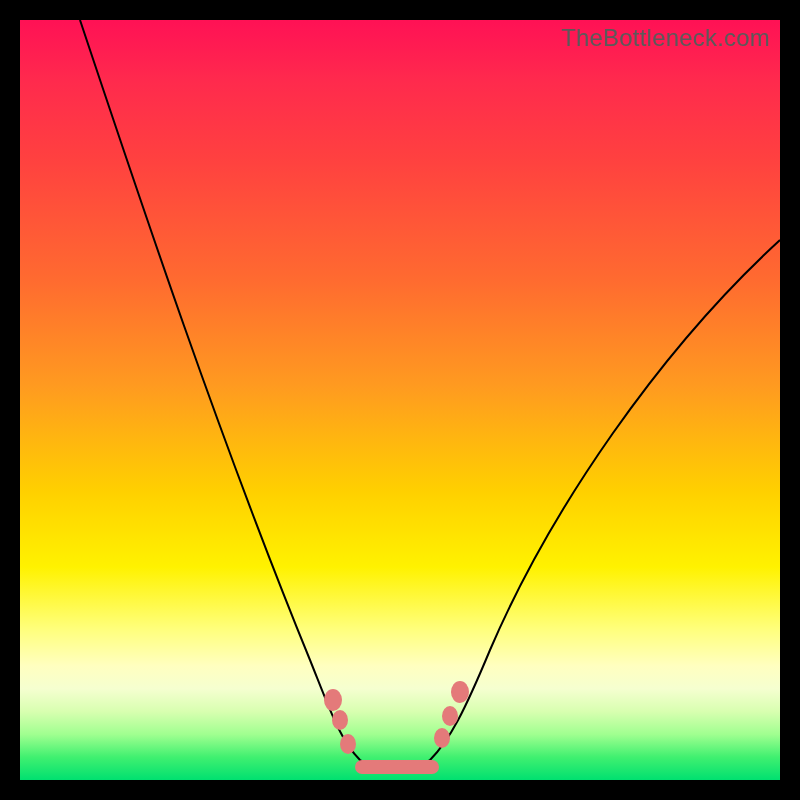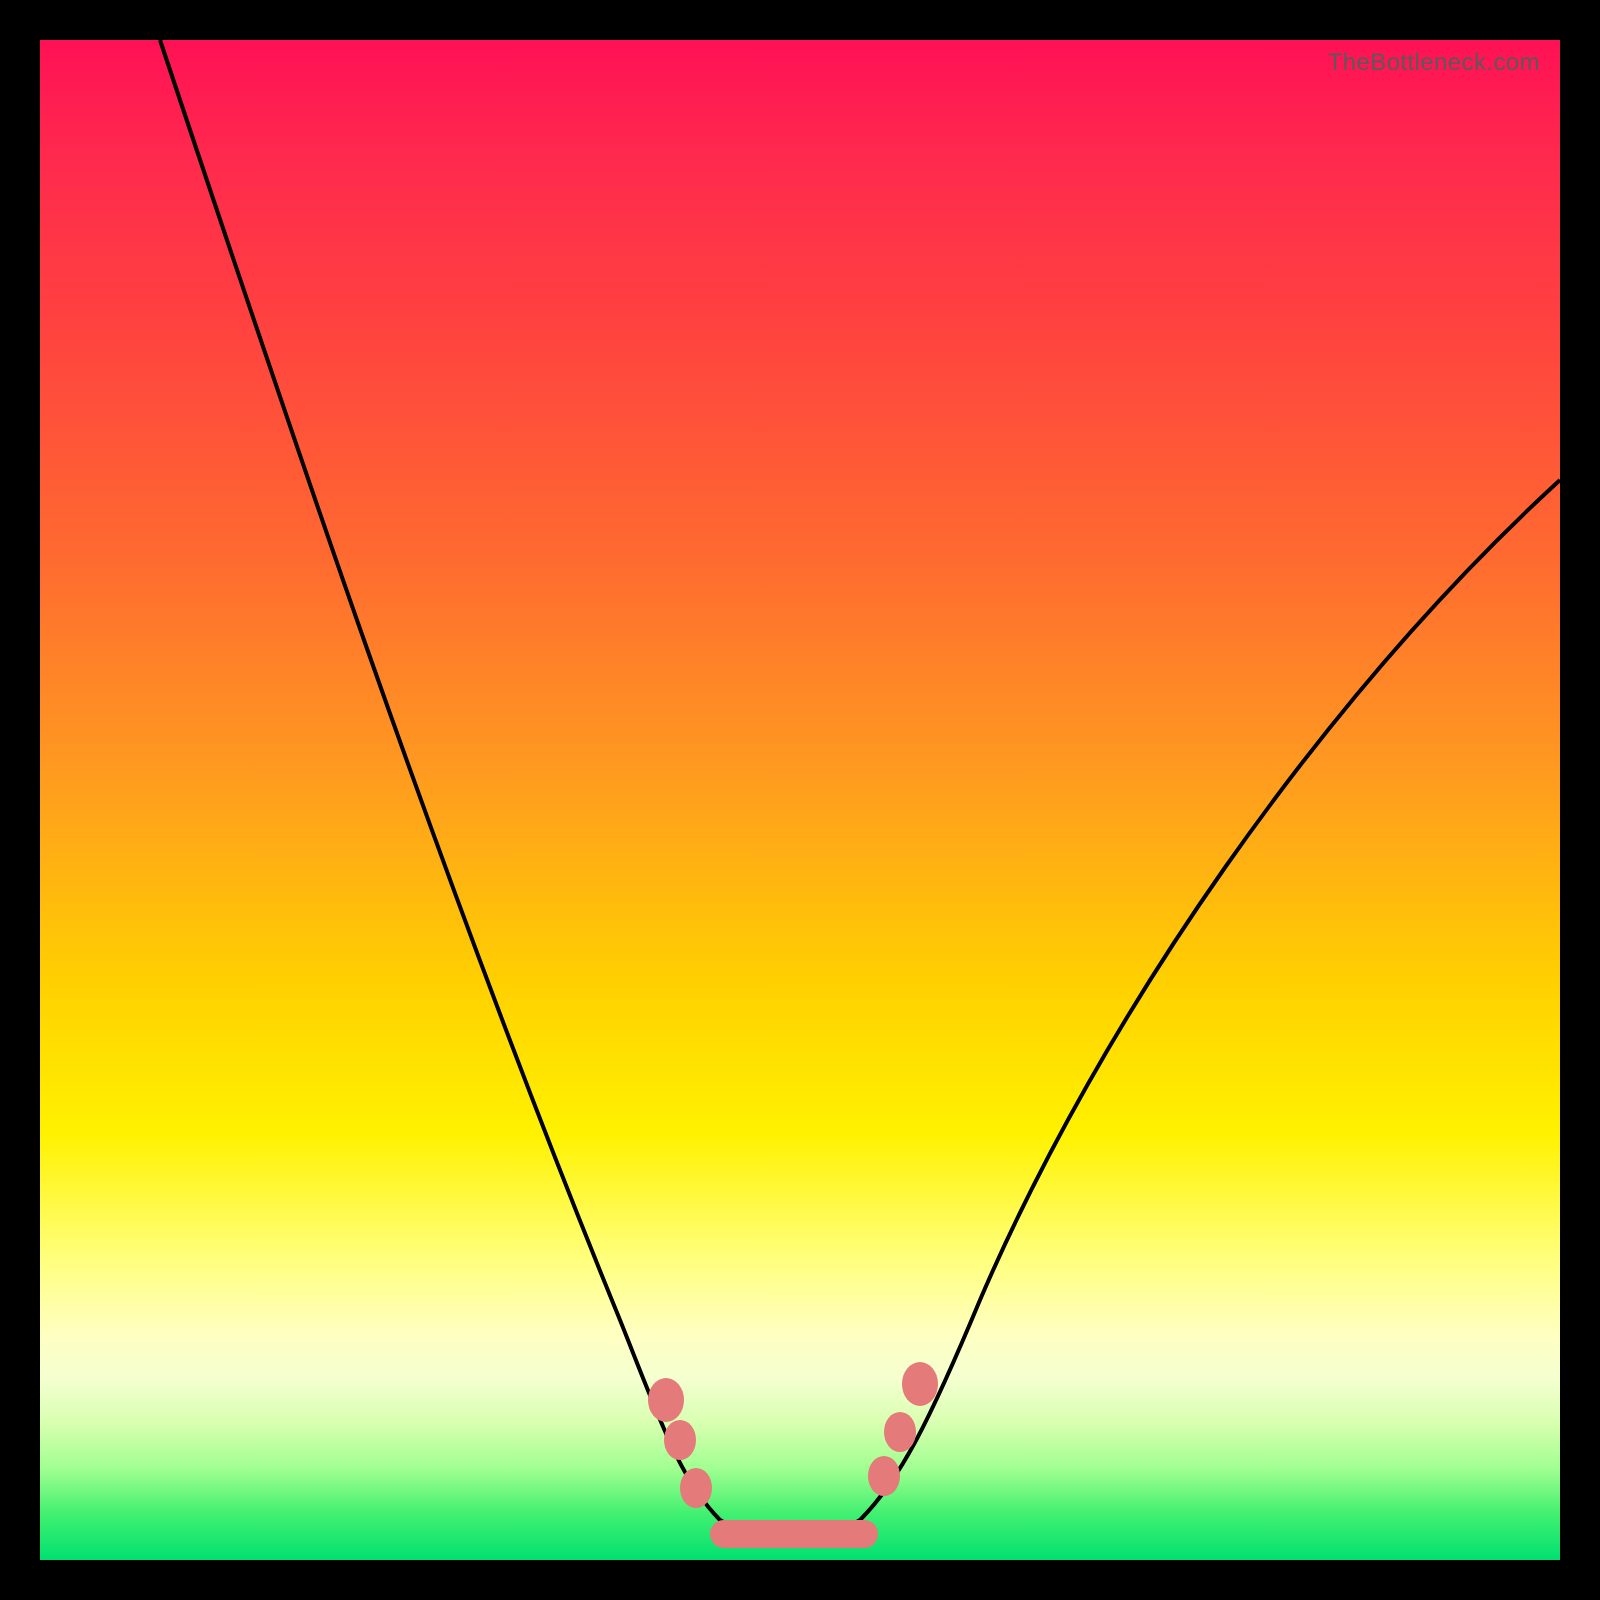--- a/index.html
+++ b/index.html
@@ -40,21 +40,21 @@
       #a0ff90 94%,
       #40f070 97%,
       #00e070 100%
     );
   }
   .watermark {
     position: absolute;
     top: 4px;
     right: 10px;
     color: #5a5a5a;
-    font-size: 12px;
+    font-size: 24px;
     font-weight: 500;
     letter-spacing: 0.2px;
     user-select: none;
   }
   svg.curve {
     position: absolute;
     left: 0;
     top: 0;
     width: 760px;
     height: 760px;

